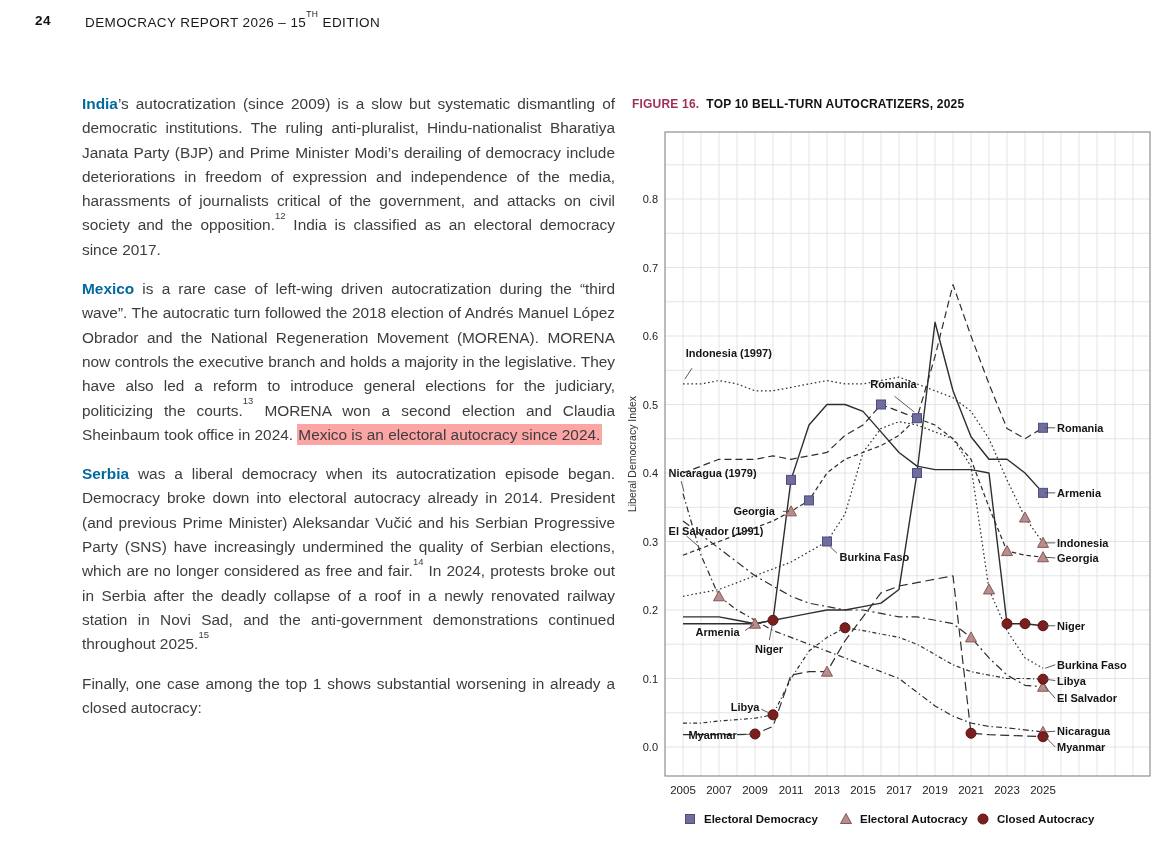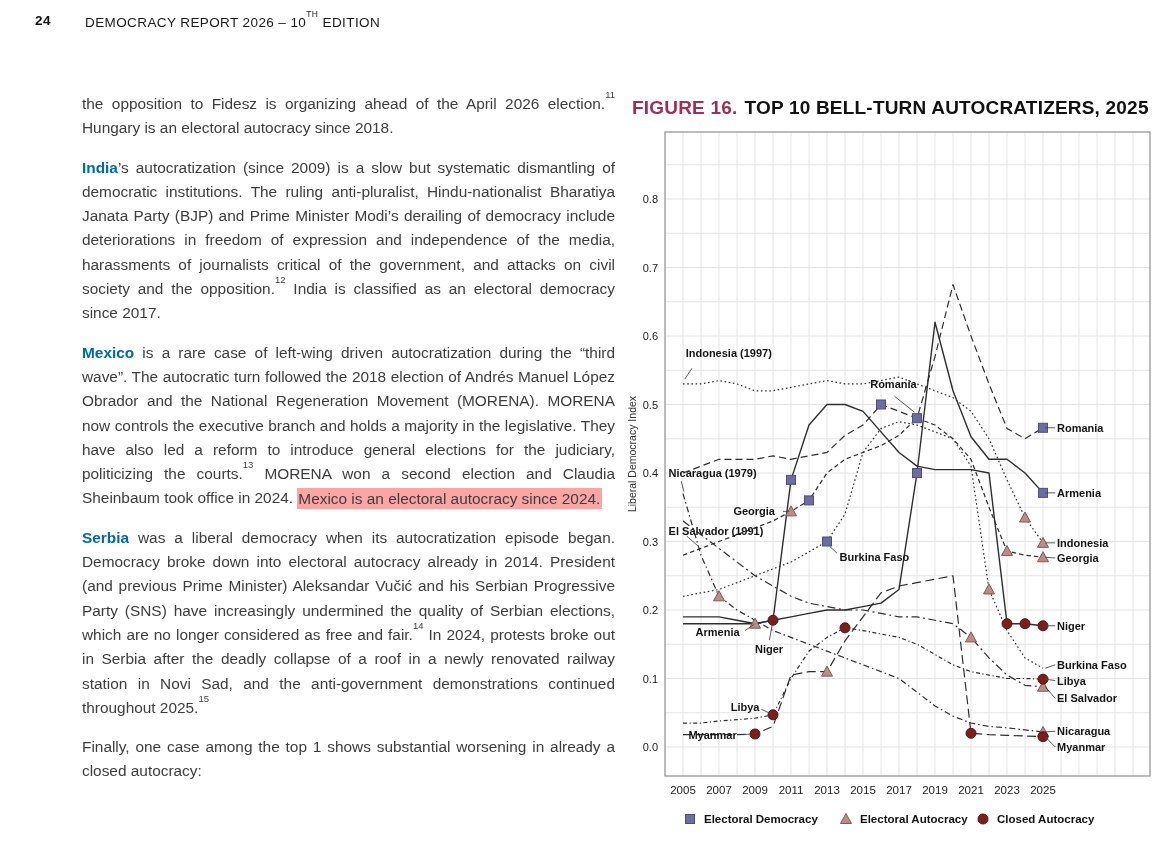--- a/index.html
+++ b/index.html
@@ -8,42 +8,41 @@
   .header{position:absolute;top:13px;left:35px;font-size:13.5px;letter-spacing:.4px;color:#1a1a1a;}
   .page-num{font-weight:bold;color:#111;}
   .header-title{position:absolute;left:50px;top:0;white-space:nowrap;}
   .header sup{font-size:8.5px;position:relative;top:-4px;margin-top:29px;}
   .article{position:absolute;left:82px;top:92px;width:533px;font-size:15.4px;line-height:24.3px;
            color:#3d3d3d;text-align:justify;}
   .article p{margin:0 0 15px 0;}
   .seg-b{font-weight:bold;color:#0369a1;}
   .article sup{font-size:9.5px;line-height:0;position:relative;top:-5px;}
   .seg-hl{background:#fca5a5;padding:1.5px 2px 2.5px 1px;}
-  .fig-title{position:absolute;left:632px;top:97px;font-size:19px;font-weight:bold;
+  .fig-title{position:absolute;left:632px;top:97px;font-size:12px;font-weight:bold;
              letter-spacing:.2px;color:#111;white-space:nowrap;}
   .fig-label{color:#9e2f5a;margin-right:7px;}
   #chart-wrap{position:absolute;left:620px;top:118px;width:550px;height:726px;}
   .tick{font-family:"Liberation Sans",sans-serif;font-size:11px;fill:#222;}
   .xtick{font-size:11.5px;}
   .ylab{font-family:"Liberation Sans",sans-serif;font-size:10.5px;fill:#333;}
   .clabel{font-family:"Liberation Sans",sans-serif;font-size:11px;font-weight:bold;fill:#141414;}
   .legendtxt{font-family:"Liberation Sans",sans-serif;font-size:11.5px;font-weight:bold;fill:#111;}
 </style>
 </head>
 <body>
 
 <div class="page">
 
   <div class="header">
     <span class="page-num">24</span>
-    <span class="header-title"><span>DEMOCRACY REPORT 2026 – 10</span><sup>TH</sup><span> EDITION</span></span>
+    <span class="header-title"><span>DEMOCRACY REPORT 2026 – 15</span><sup>TH</sup><span> EDITION</span></span>
   </div>
 
   <div class="article">
-      <p><span>the opposition to Fidesz is organizing ahead of the April 2026 election.</span><sup>11</sup><span> Hungary is an electoral autocracy since 2018.</span></p>
       <p><span class="seg-b">India</span><span>’s autocratization (since 2009) is a slow but systematic dismantling of democratic institutions. The ruling anti-pluralist, Hindu-nationalist Bharatiya Janata Party (BJP) and Prime Minister Modi’s derailing of democracy include deteriorations in freedom of expression and independence of the media, harassments of journalists critical of the government, and attacks on civil society and the opposition.</span><sup>12</sup><span> India is classified as an electoral democracy since 2017.</span></p>
       <p><span class="seg-b">Mexico</span><span> is a rare case of left-wing driven autocratization during the “third wave”. The autocratic turn followed the 2018 election of Andrés Manuel López Obrador and the National Regeneration Movement (MORENA). MORENA now controls the executive branch and holds a majority in the legislative. They have also led a reform to introduce general elections for the judiciary, politicizing the courts.</span><sup>13</sup><span> MORENA won a second election and Claudia Sheinbaum took office in 2024. </span><span class="seg-hl">Mexico is an electoral autocracy since 2024.</span></p>
       <p><span class="seg-b">Serbia</span><span> was a liberal democracy when its autocratization episode began. Democracy broke down into electoral autocracy already in 2014. President (and previous Prime Minister) Aleksandar Vučić and his Serbian Progressive Party (SNS) have increasingly undermined the quality of Serbian elections, which are no longer considered as free and fair.</span><sup>14</sup><span> In 2024, protests broke out in Serbia after the deadly collapse of a roof in a newly renovated railway station in Novi Sad, and the anti-government demonstrations continued throughout 2025.</span><sup>15</sup></p>
       <p><span>Finally, one case among the top 1 shows substantial worsening in already a closed autocracy:</span></p>
     </div>
 
   <div class="fig-title">
     <span class="fig-label">FIGURE 16.</span><span>TOP 10 BELL-TURN AUTOCRATIZERS, 2025</span>
   </div>
 

